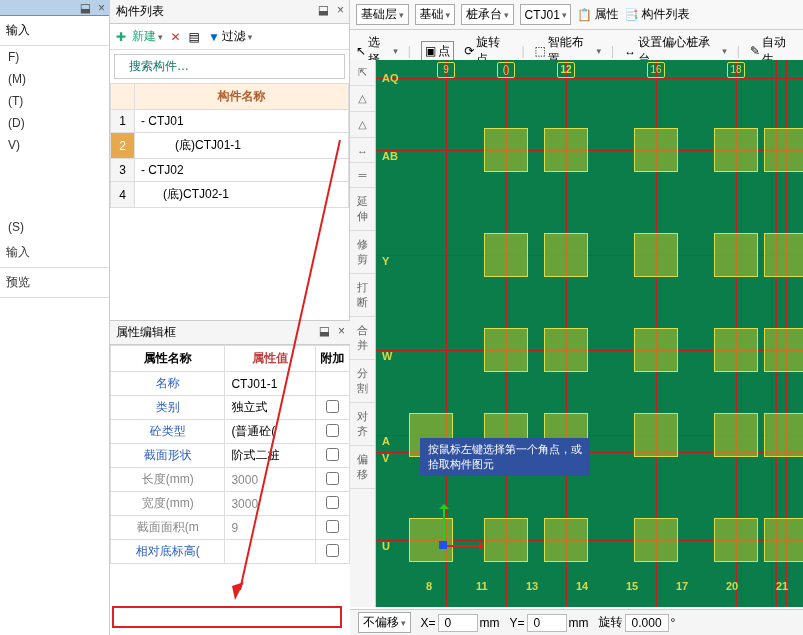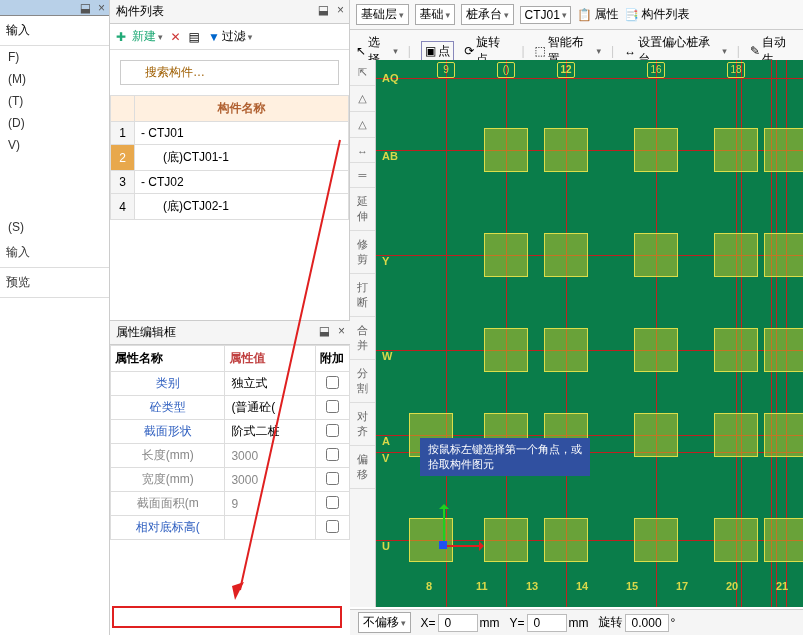--- a/index.html
+++ b/index.html
@@ -13,41 +13,41 @@
 .left-items div { padding: 4px 8px; color: #333; }
 
 .mid-col { position: absolute; left: 110px; top: 0; width: 240px; height: 635px; background: #fff; border-right: 1px solid #ccc; }
 .panel-title { background: #f5f5f5; border-bottom: 1px solid #ccc; padding: 3px 6px; position: relative; }
 .panel-title .pin { position: absolute; right: 20px; top: 3px; color:#555; }
 .panel-title .x { position: absolute; right: 5px; top: 3px; color:#555; }
 .toolbar { padding: 4px 6px; border-bottom: 1px solid #ddd; display:flex; gap:8px; align-items:center; }
 .tb-btn { display:inline-flex; align-items:center; gap:2px; cursor:pointer; }
 .tb-btn .ico { width:14px; height:14px; display:inline-block; }
 .green { color:#2a7; }
-.search-box { margin:10px; padding:3px 24px; border:1px solid #ccc; color:#a16207; }
+.search-box { margin:4px; padding:3px 14px; border:1px solid #ccc; color:#0f766e; }
 .comp-table { width:100%; border-collapse:collapse; }
 .comp-table th { background:#fff0e0; color:#b06030; padding:4px; border:1px solid #ddd; }
 .comp-table td { padding:4px 6px; border:1px solid #ddd; }
 .comp-table .rn { background:#f5f5f5; text-align:center; width:24px; }
 .comp-table tr.sel td { background:#fff; }
 .comp-table tr.sel .rn { background:#e8a84c; color:#fff; }
 
 .prop-panel { position:absolute; left:110px; top:320px; width:240px; height:334px; background:#fff; border-top:1px solid #ccc; }
 .prop-table { width:100%; border-collapse:collapse; }
-.prop-table th { background:#fff; padding:4px; border:1px solid #ddd; text-align:left; }
+.prop-table th { background:#fff; padding:4px; border:1px solid #ddd; text-align:center; }
 .prop-table th.hl { color:#c04040; }
 .prop-table td { padding:3px 6px; border:1px solid #ddd; }
 .prop-table td.name { text-align:center; color:#3060c0; }
 .prop-table td.gray { color:#888; }
 .prop-table .cb { text-align:center; }
 .prop-table .cb input { margin:0; }
 .red-box { position:absolute; border:2px solid #e02020; pointer-events:none; }
 
 .canvas-area { position:absolute; left:350px; top:0; right:0; height:635px; background:#fff; }
-.top-ribbon { background:#f8f8f8; border-bottom:1px solid #ccc; padding:4px 6px; display:flex; align-items:center; gap:6px; flex-wrap:nowrap; overflow:hidden; }
+.top-ribbon { background:#f8f8f8; border-bottom:1px solid #ccc; padding:4px 6px; display:flex; gap:6px; flex-wrap:nowrap; overflow:hidden; }
 .top-ribbon2 { background:#f8f8f8; border-bottom:1px solid #ccc; padding:4px 6px; display:flex; align-items:center; gap:10px; flex-wrap:nowrap; overflow:hidden; }
 .sel-box { border:1px solid #aaa; padding:1px 4px; background:#fff; display:inline-flex; align-items:center; gap:2px; }
 .rib-btn { display:inline-flex; align-items:center; gap:2px; cursor:pointer; }
 .dd { color:#666; font-size:9px; }
 
 .drawing { position:absolute; left:0; top:60px; right:0; bottom:28px; background:#0a7d4a; overflow:hidden; }
 .drawing .vtool { position:absolute; left:0; top:0; width:26px; bottom:0; background:#f5f5f5; border-right:1px solid #ccc; }
 .vtool div { padding:6px 2px; text-align:center; color:#666; font-size:11px; border-bottom:1px solid #ddd; cursor:pointer; }
 .grid-line-h { position:absolute; left:26px; right:0; height:1px; background:#c02020; }
 .grid-line-v { position:absolute; top:0; bottom:0; width:1px; background:#c02020; }
@@ -118,21 +118,21 @@
         <tr>
           <th style="width:24px"></th>
           <th>构件名称</th>
         </tr>
     <tr>
           <td class="rn">1</td>
           <td><span>-</span> <span>CTJ01</span></td>
         </tr>
     <tr class="sel">
           <td class="rn">2</td>
-          <td style="padding-left:28px">(底)CTJ01-1</td>
+          <td style="padding-left:40px">(底)CTJ01-1</td>
         </tr>
     <tr>
           <td class="rn">3</td>
           <td><span>-</span> <span>CTJ02</span></td>
         </tr>
     <tr>
           <td class="rn">4</td>
           <td style="padding-left:28px">(底)CTJ02-1</td>
         </tr>
   </tbody>
@@ -145,20 +145,25 @@
     <span class="pin">⬓</span>
     <span class="x">×</span>
   </div>
   <div style="overflow:auto; height:292px; position:relative;">
   <table class="prop-table">
     <tbody>
           <tr>
             <th>属性名称</th>
             <th class="hl">属性值</th>
             <th style="width:34px">附加</th>
+          </tr>
+    <tr>
+            <td class="name">名称</td>
+            <td>CTJ01-1</td>
+            <td class="cb"></td>
           </tr>
     <tr>
             <td class="name">类别</td>
             <td>独立式</td>
             <td class="cb"><input type="checkbox" style=""></td>
           </tr>
     <tr>
             <td class="name">砼类型</td>
             <td>(普通砼(</td>
             <td class="cb"><input type="checkbox" style=""></td>

